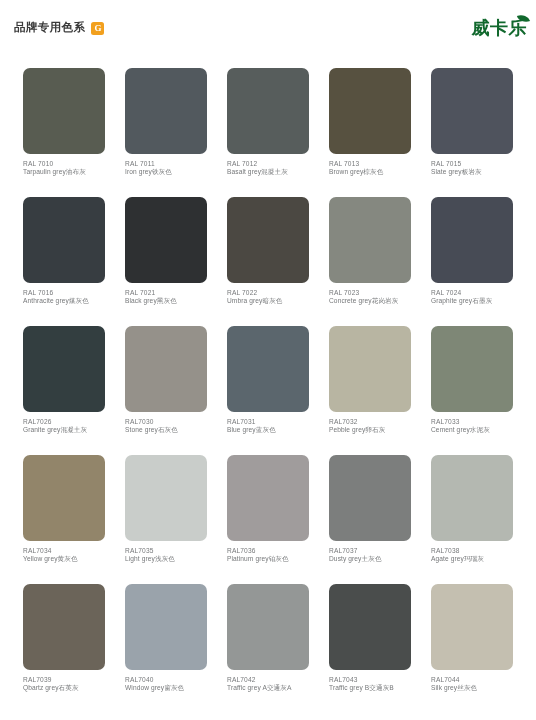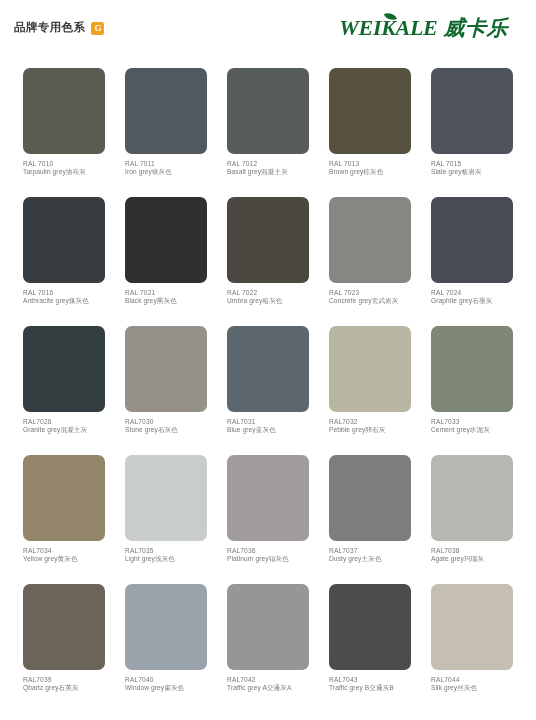--- a/index.html
+++ b/index.html
@@ -19,21 +19,21 @@
 
   
   .header {
     position: absolute;
     top: 0; left: 0;
     width: 536px;
     height: 56px;
     display: flex;
     align-items: center;
     justify-content: space-between;
-    padding: 0 28px 0 14px;
+    padding: 0 9px 0 14px;
   }
   .header-left {
     display: flex;
     align-items: center;
     gap: 6px;
   }
   .brand-series-title {
     font-size: 11.5px;
     font-weight: bold;
     color: #3a3a3a;
@@ -77,23 +77,22 @@
     top: -5px;
     left: 46px;
     width: 11px;
     height: 9px;
     background: #11682d;
     border-radius: 0 100% 0 100%;
     transform: rotate(-18deg);
   }
   .logo-cn {
     font-family: "DejaVu Sans", sans-serif;
-    font-size: 21px;
+    font-size: 18px;
     font-weight: bold;
-    font-style: italic;
     color: #11682d;
     letter-spacing: 0.5px;
     line-height: 1;
   }
 
   
   .swatch-grid {
     position: absolute;
     top: 68px;
     left: 23px;
@@ -135,21 +134,20 @@
 <body>
 
 <div class="page">
 
   <div class="header">
     <div class="header-left">
       <span class="brand-series-title">品牌专用色系</span>
       <span class="grade-badge">G</span>
     </div>
     <div class="logo">
-      <span class="logo-latin">WEIKALE</span>
       <span class="logo-leaf"></span>
       <span class="logo-cn">威卡乐</span>
     </div>
   </div>
 
   <div class="swatch-grid">
       <div class="swatch-cell">
         <div class="swatch-chip" style="background: rgb(88, 92, 81);"></div>
         <div class="swatch-label">
           <div class="swatch-code">RAL 7010</div>
@@ -202,21 +200,21 @@
         <div class="swatch-chip" style="background: rgb(75, 72, 66);"></div>
         <div class="swatch-label">
           <div class="swatch-code">RAL 7022</div>
           <div class="swatch-name"><span>Umbra grey</span><span class="cn">暗灰色</span></div>
         </div>
       </div>
       <div class="swatch-cell">
         <div class="swatch-chip" style="background: rgb(133, 136, 128);"></div>
         <div class="swatch-label">
           <div class="swatch-code">RAL 7023</div>
-          <div class="swatch-name"><span>Concrete grey</span><span class="cn">玄武岩灰</span></div>
+          <div class="swatch-name"><span>Concrete grey</span><span class="cn">花岗岩灰</span></div>
         </div>
       </div>
       <div class="swatch-cell">
         <div class="swatch-chip" style="background: rgb(71, 75, 85);"></div>
         <div class="swatch-label">
           <div class="swatch-code">RAL 7024</div>
           <div class="swatch-name"><span>Graphite grey</span><span class="cn">石墨灰</span></div>
         </div>
       </div>
       <div class="swatch-cell">

